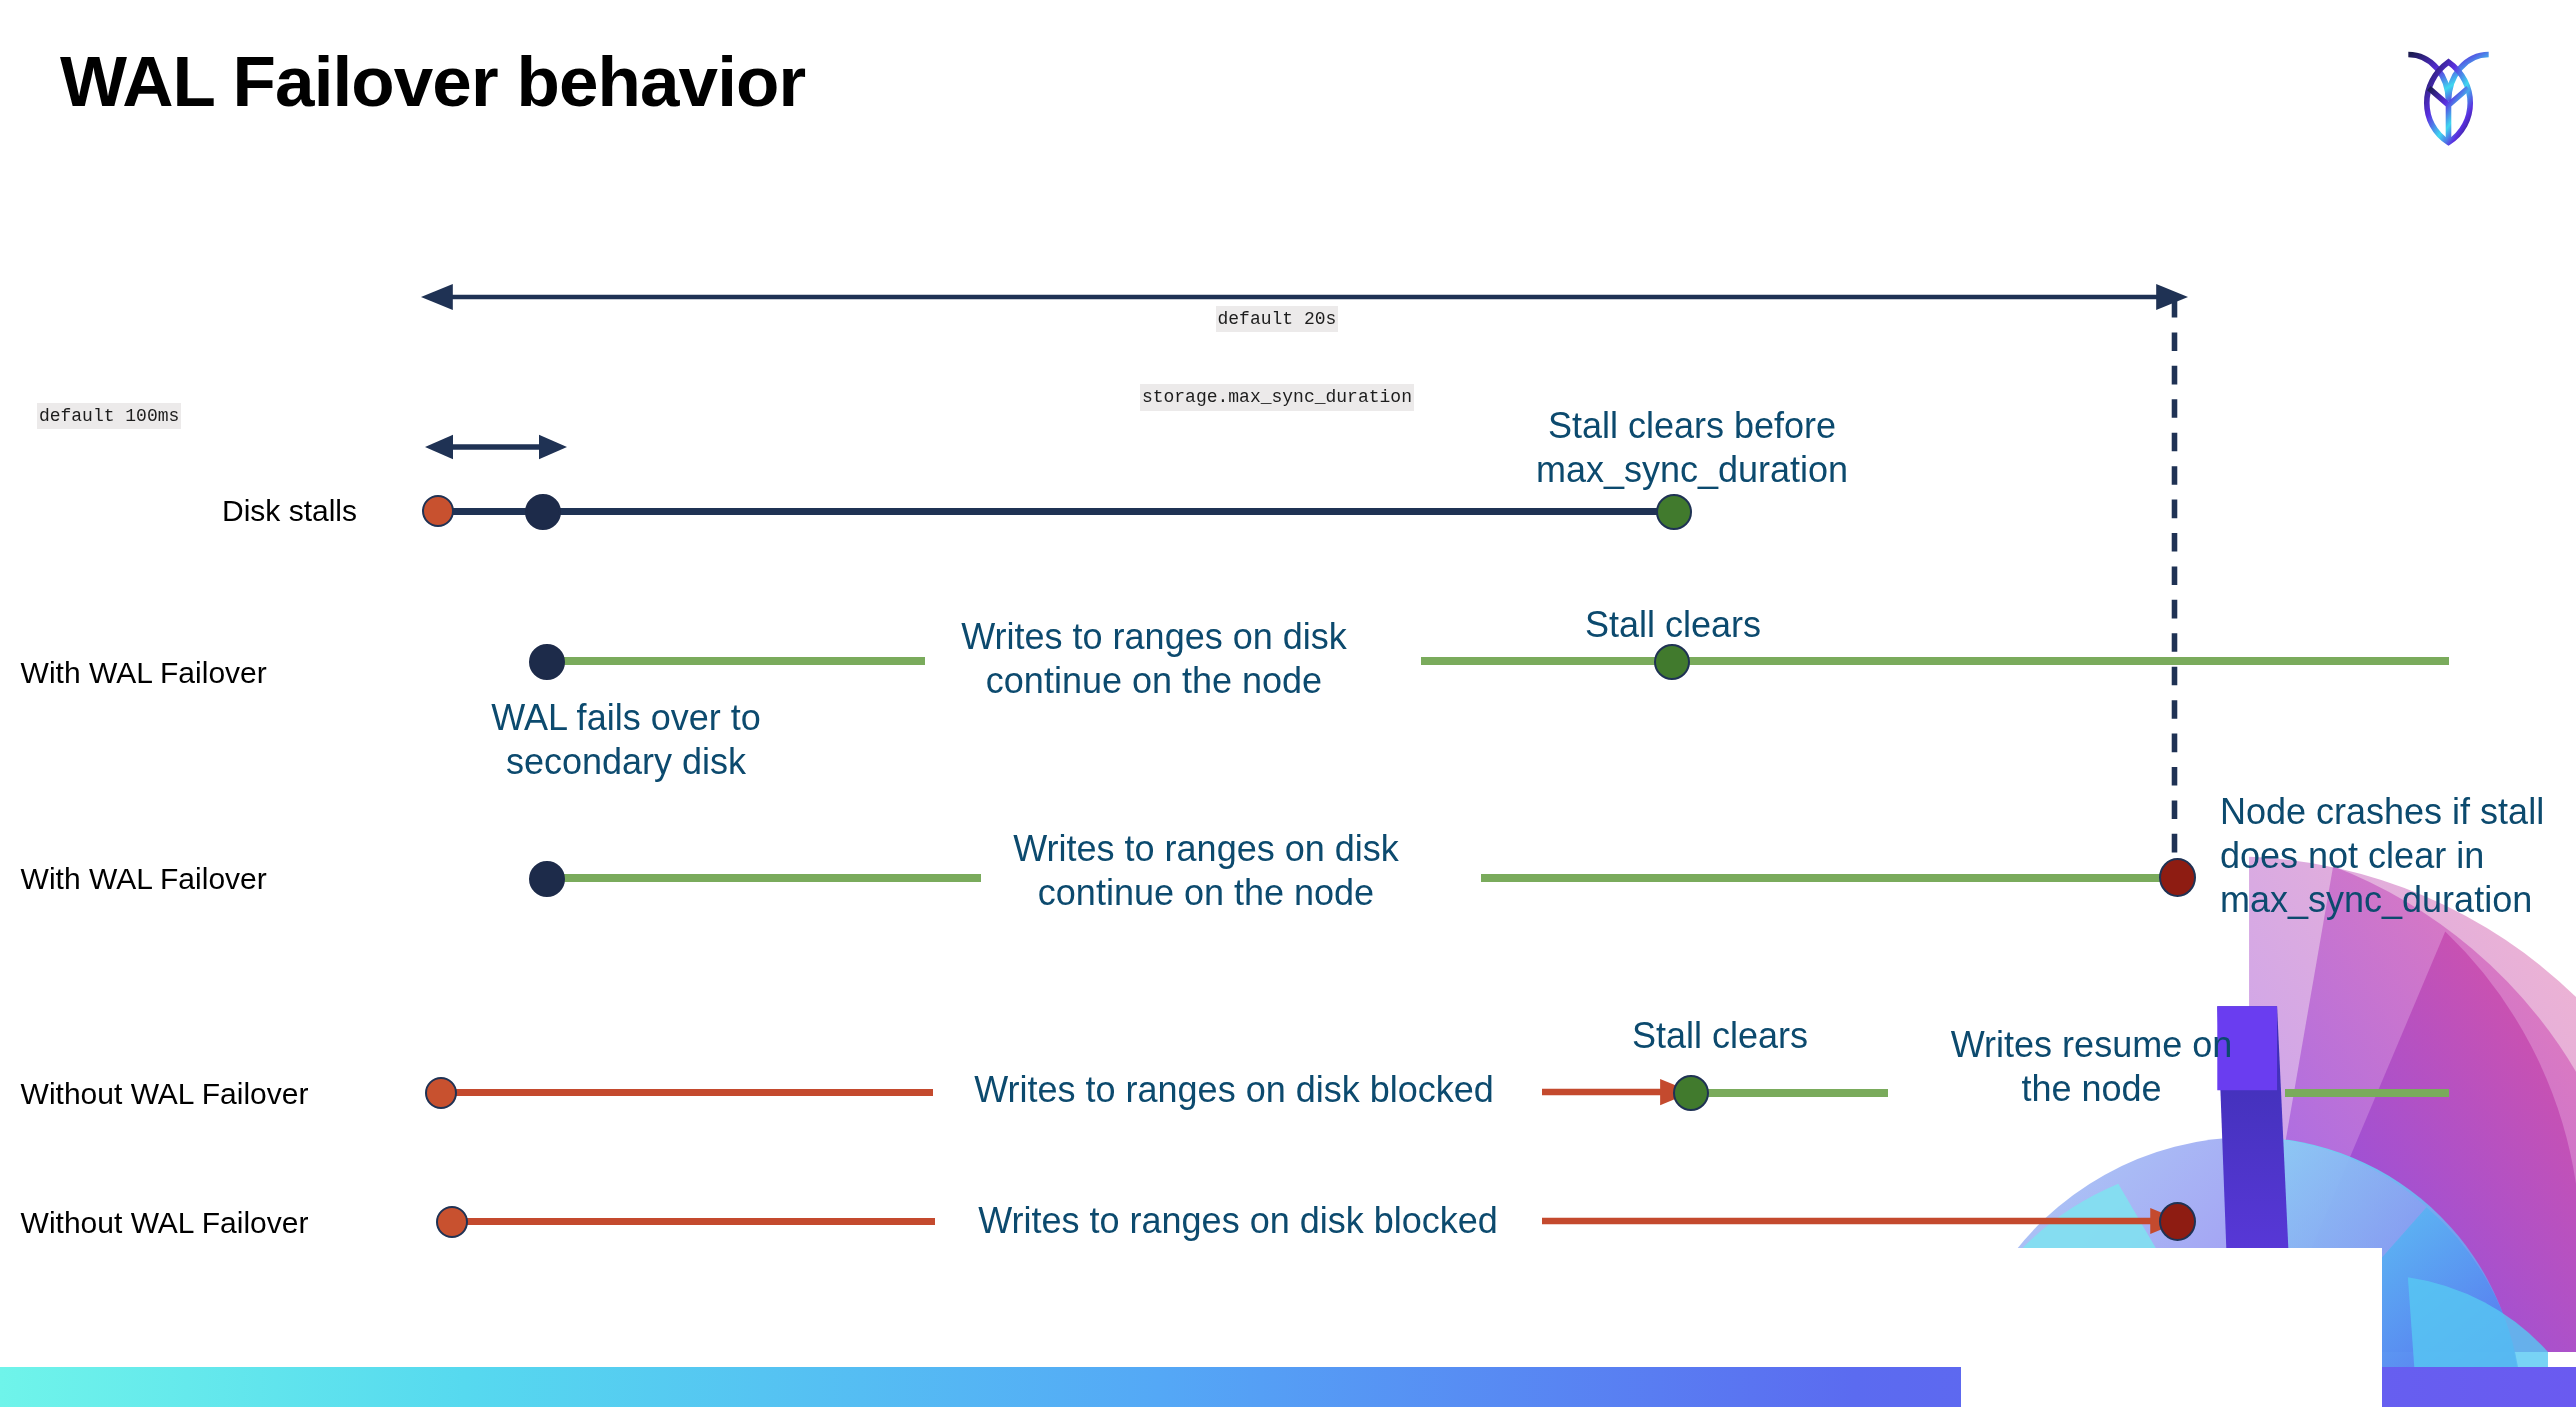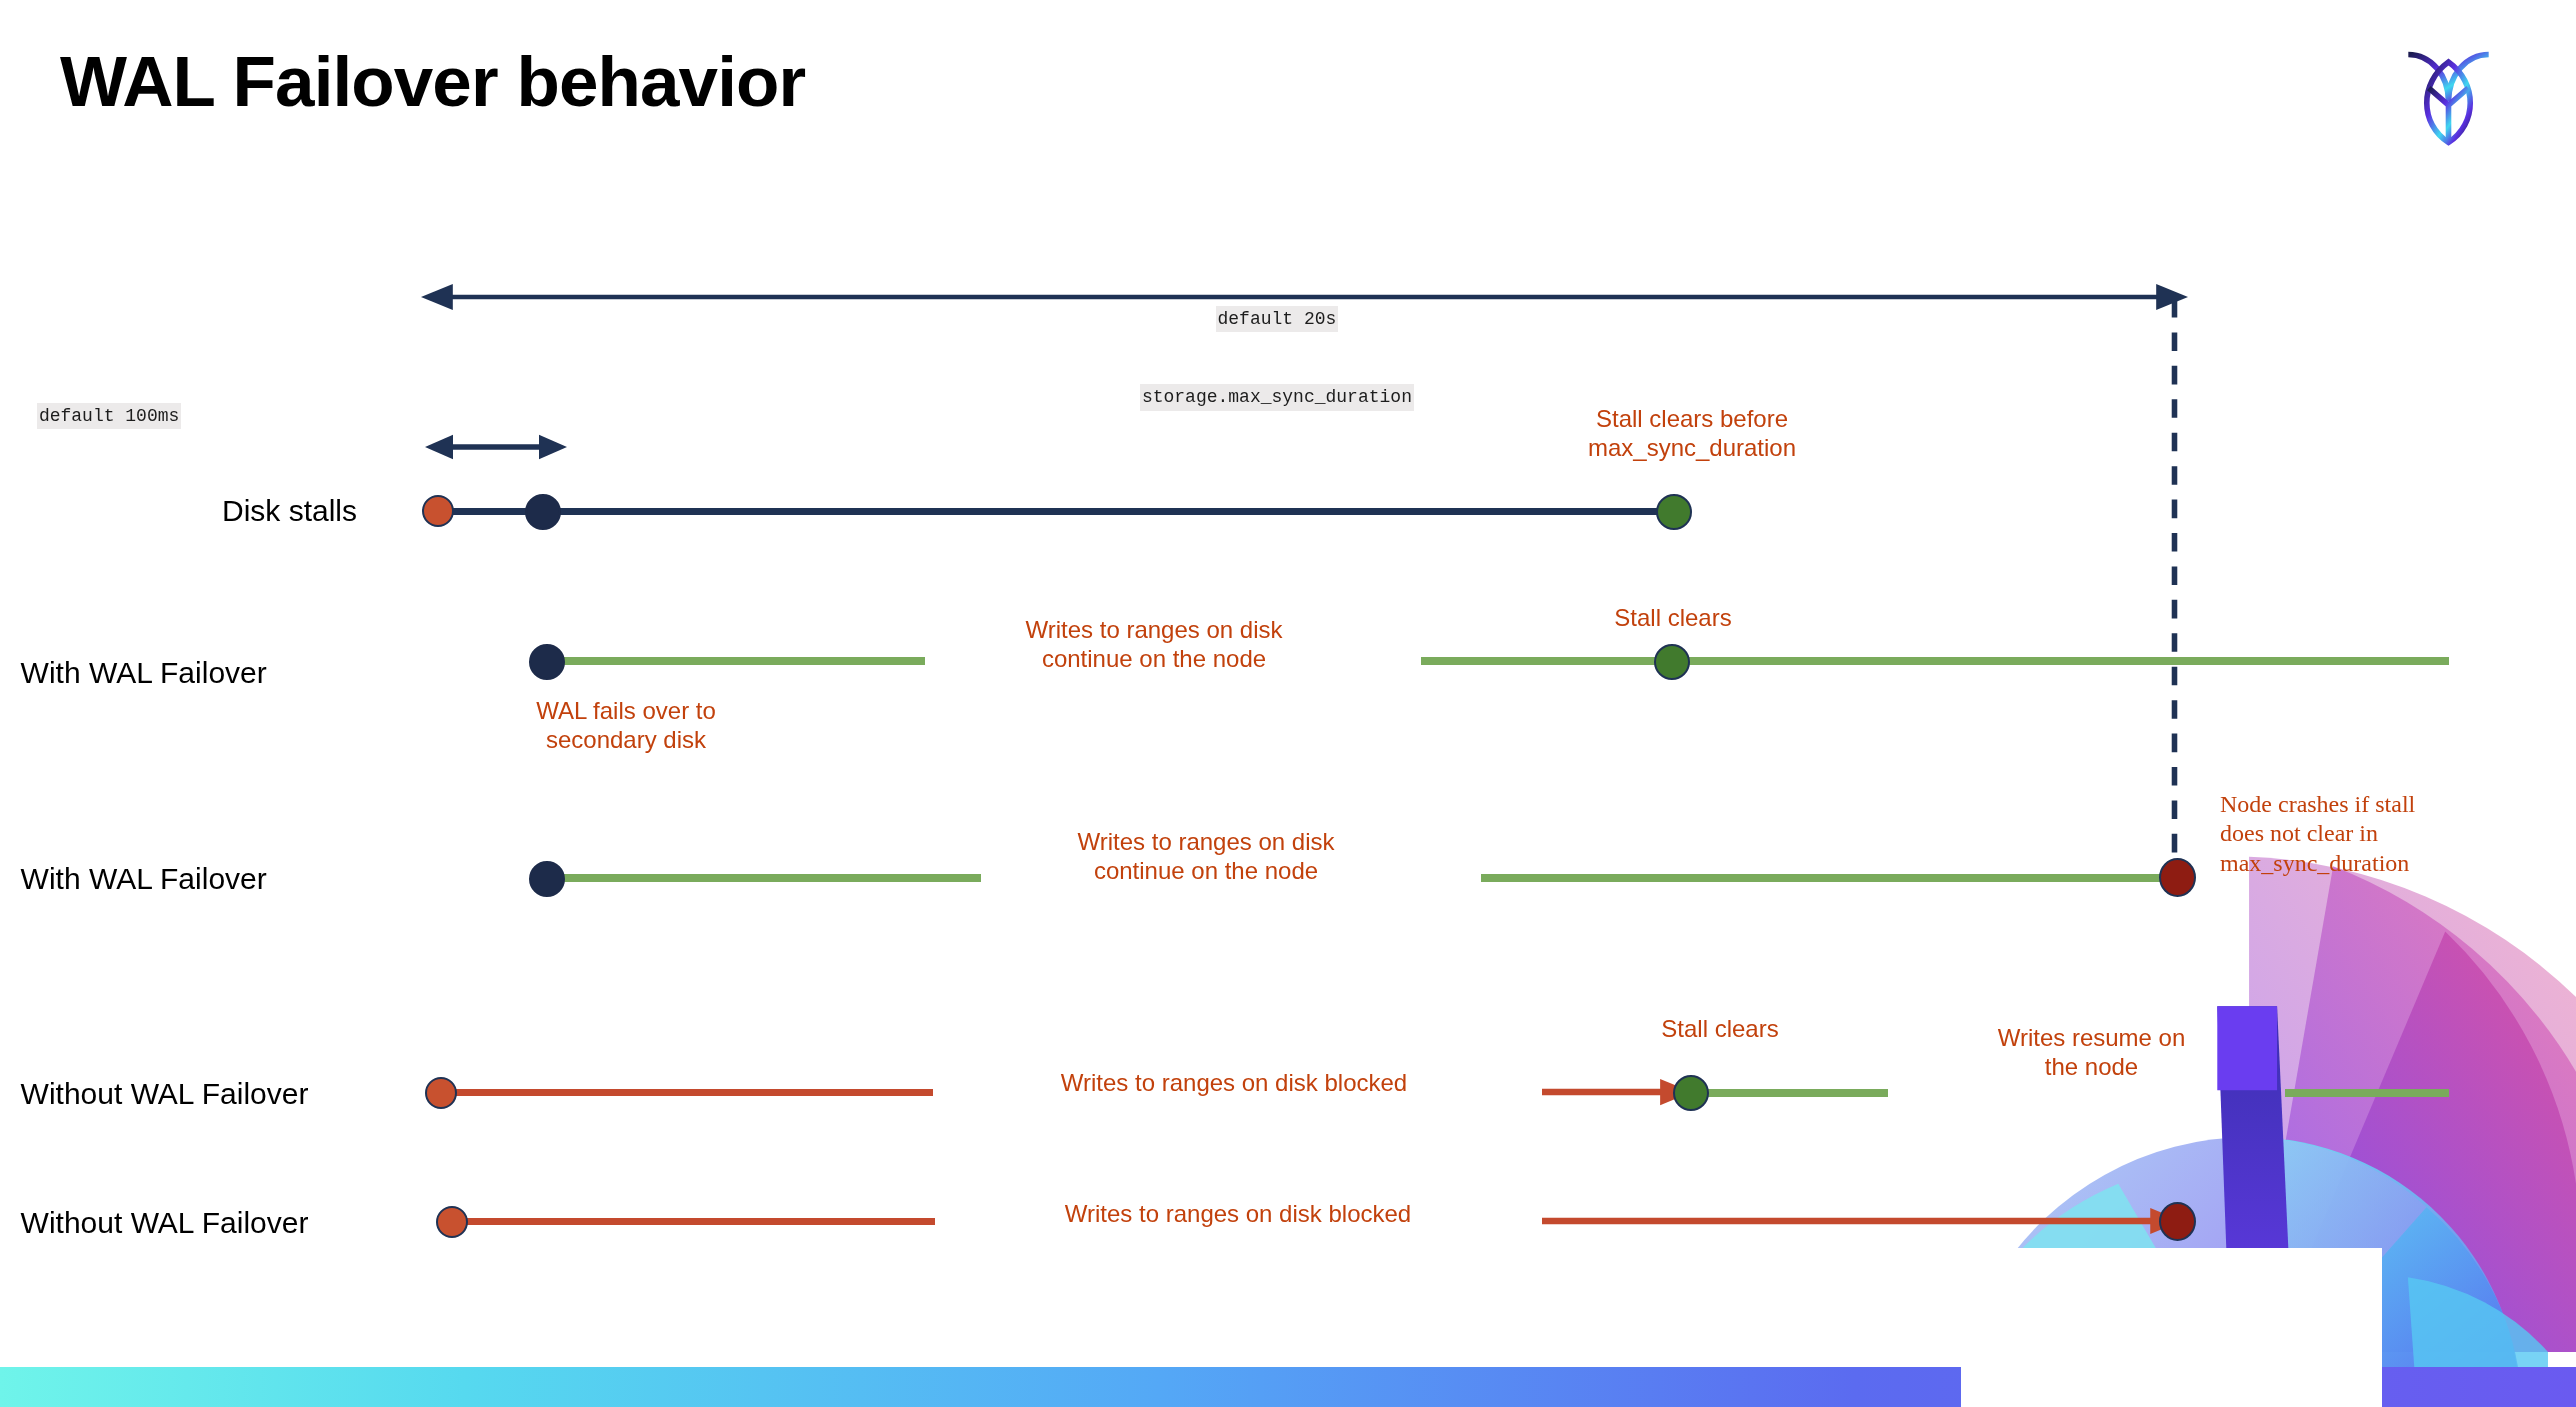--- a/index.html
+++ b/index.html
@@ -36,21 +36,21 @@
   .navy-line{background:#1f3254;}
   .green-line{background:#7aab5c;}
   .red-line{background:#c44a2e;}
   .dot{position:absolute;border-radius:50%;border:2.8px solid #1f3254;box-sizing:border-box;z-index:7;}
   .dot.navy{background:#1d2b4a;border-color:#1d2b4a;}
   .dot.orange{background:#c8512f;}
   .dot.green{background:#417a2d;}
   .dot.darkred{background:#8e1c12;}
 
   .rowlabel{position:absolute;font-size:30px;color:#000;z-index:6;white-space:nowrap;}
-  .note{position:absolute;font-size:24px;color:#c2410c;line-height:1.22;z-index:6;text-align:center;white-space:pre-line;}
+  .note{position:absolute;font-size:36px;color:#0c4a6e;line-height:1.22;z-index:6;text-align:center;white-space:pre-line;}
   .note.left{text-align:left;}
 
   .whitecard{position:absolute;background:#fff;z-index:8;}
   svg{display:block;}
 </style>
 </head>
 <body>
 
 <div id="slide">
 
@@ -186,21 +186,21 @@
 
   <div class="rowlabel" style="left:20.6px;top:862px;">With WAL Failover</div>
 
   <div class="seg green-line" style="left:542px;top:874px;width:439px;height:8.4px;"></div>
   <div class="seg green-line" style="left:1481px;top:874px;width:696px;height:8.4px;"></div>
   <div class="dot navy" style="left:529px;top:861px;width:36px;height:36px;"></div>
   <div class="dot darkred" style="left:2159px;top:858px;width:37px;height:39px;"></div>
 
   <div class="note" style="left:991px;top:827px;width:430px;">Writes to ranges on disk
 continue on the node</div>
-  <div class="note left" style="left:2220px;top:790px;width:355px;font-family:Liberation Serif, serif;">Node crashes if stall
+  <div class="note left" style="left:2220px;top:790px;width:355px;">Node crashes if stall
 does not clear in
 max_sync_duration</div>
 
   <div class="rowlabel" style="left:20.6px;top:1077px;">Without WAL Failover</div>
 
   <div class="seg red-line" style="left:447px;top:1089px;width:486px;height:6.5px;"></div>
   <div class="seg" style="left:1542px;top:1075px;width:150px;height:34px;">
     <svg width="150" height="34" viewBox="0 0 160 36">
       <line x1="0" y1="18" x2="130" y2="18" stroke="#c44a2e" stroke-width="7"></line>
       <polygon points="160,18 126,4 126,32" fill="#c44a2e"></polygon>

